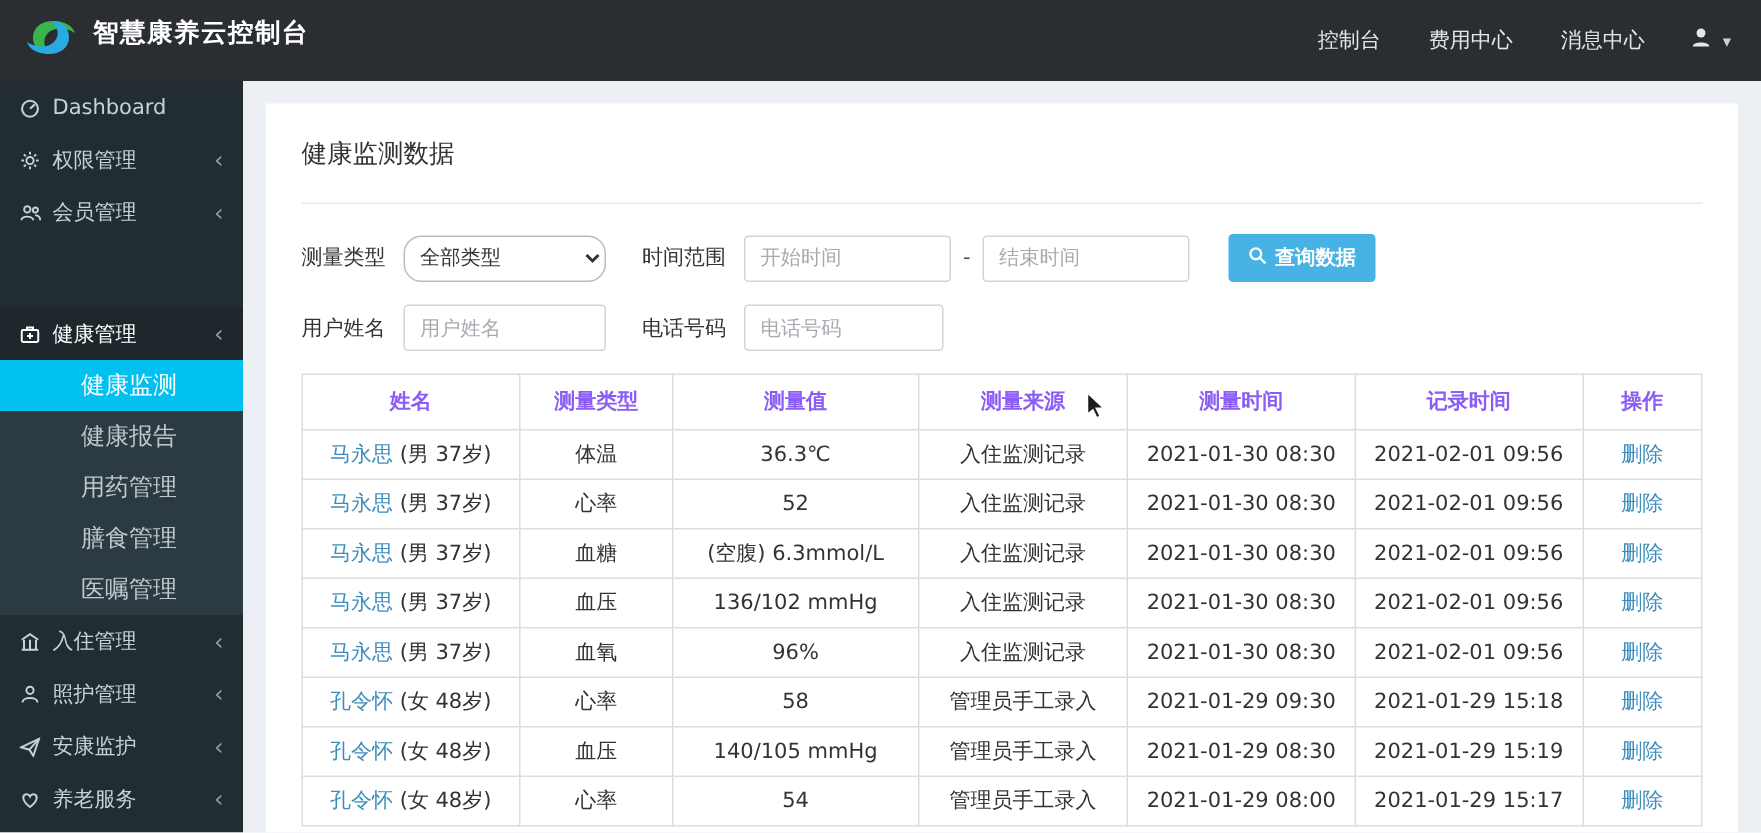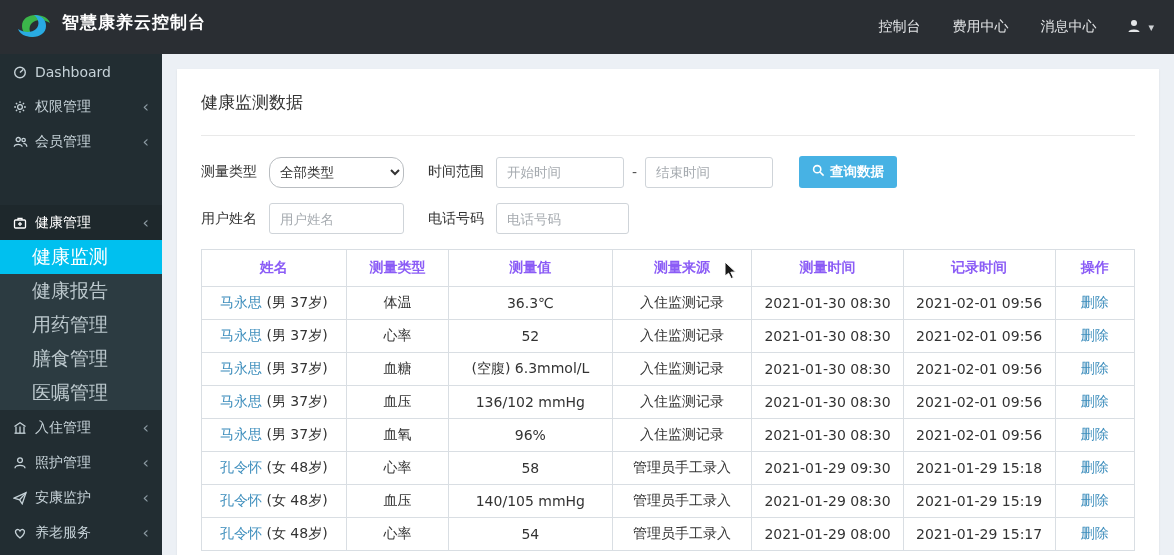--- a/index.html
+++ b/index.html
@@ -32,40 +32,40 @@
   .side-item {
     height: 35px; display: flex; align-items: center; padding: 0 13px;
     color: #c6d2d8; cursor: pointer; font-size: 14px;
   }
   .side-item .icon { width: 22px; display: flex; align-items: center; }
   .side-item .label { flex: 1; white-space: nowrap; }
   .chev { color: #8d9ba3; font-size: 16px; line-height: 1; }
   .side-item.active-parent { color: #ffffff; background: #1e282c; margin-top: 46px; }
   .submenu { background: #2c3b41; }
   .submenu-item {
-    height: 34px; display: flex; align-items: center; padding-left: 32px;
-    color: #bcc8cd; font-size: 19px; cursor: pointer; white-space: nowrap;
+    height: 34px; display: flex; align-items: center; padding-left: 54px;
+    color: #bcc8cd; font-size: 16px; cursor: pointer; white-space: nowrap;
   }
   .submenu-item.active { background: #00c0ef; color: #ffffff; }
 
   
   .main { position: absolute; top: 54px; left: 162px; right: 0; bottom: 0; background: #ecf0f5; padding: 15px; overflow: hidden; }
   .card { background: #ffffff; box-shadow: 0 1px 2px rgba(0,0,0,.08); padding: 22px 24px; min-height: 560px; }
   .page-title { font-size: 17px; color: #333; padding-bottom: 21px; border-bottom: 1px solid #e9e9e9; font-weight: normal; }
 
   .filters { margin-top: 20px; }
   .filter-row { display: flex; align-items: center; margin-bottom: 15px; }
   .f-label { color: #333; margin-right: 12px; white-space: nowrap; }
   .f-sep { margin: 0 8px; color: #555; }
   select.f-select {
     width: 135px; height: 31px; border: 1px solid #b9bdc1; border-radius: 12px;
     background: #fff; font-family: inherit; font-size: 13.5px; color: #333; padding: 0 6px;
   }
   input.f-input {
-    width: 128px; height: 31px; border: 1px solid #cfd4d9; border-radius: 3px;
+    width: 138px; height: 31px; border: 1px solid #cfd4d9; border-radius: 3px;
     padding: 0 10px; font-family: inherit; font-size: 13.5px; color: #333;
   }
   input.f-input::placeholder { color: #a6abb0; }
   .gap { width: 24px; }
   .btn-query {
     margin-left: 26px; height: 31px; padding: 16px 13px; border: none; border-radius: 3px;
     background: #47b2e4; color: #fff; font-family: inherit; font-size: 13.5px;
     display: inline-flex; align-items: center; gap: 5px; cursor: pointer; font-weight: bold;
   }
 

